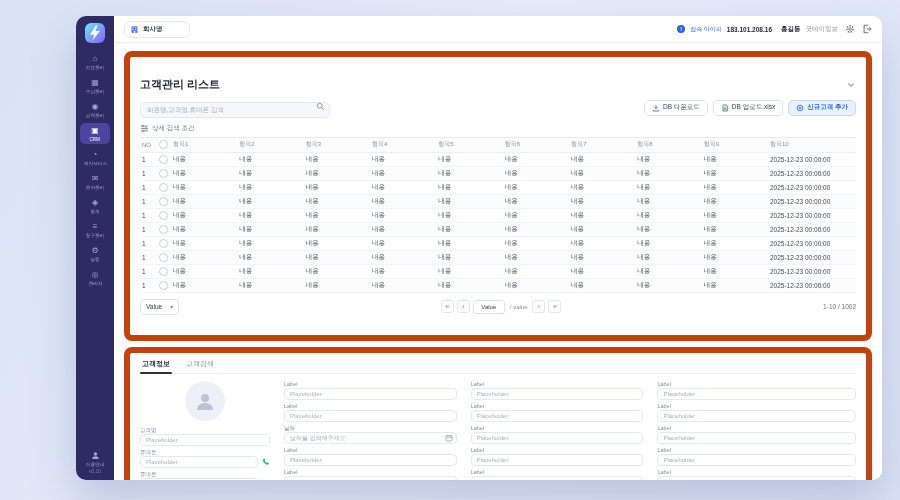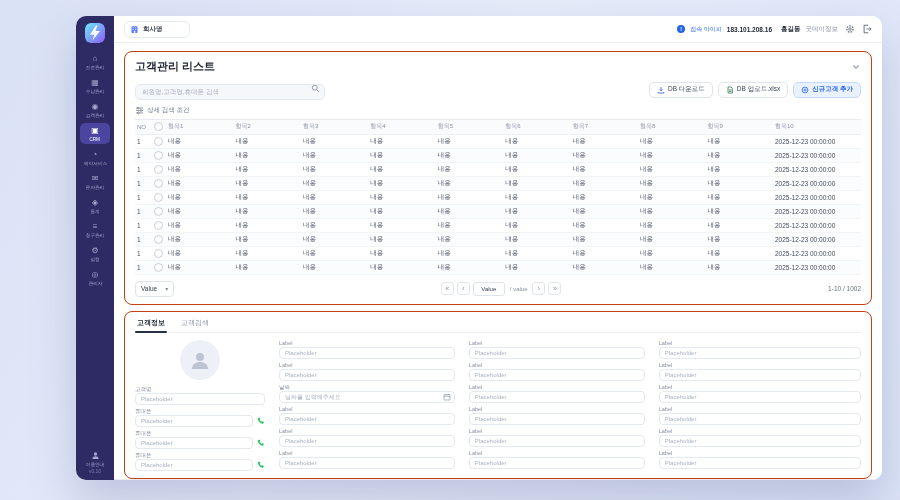--- a/index.html
+++ b/index.html
@@ -27,21 +27,21 @@
   .tb-right{margin-left:auto;display:flex;align-items:center;gap:5px;font-size:6.5px}
   .ip-ic{width:8px;height:8px;border-radius:50%;background:#2563eb;color:#fff;display:flex;align-items:center;justify-content:center;flex:none}
   .ip-ic::after{content:"!";font-size:5.5px;font-weight:bold}
   .ip-lb{color:#2563eb;font-size:6px}
   .ip-val{font-weight:bold;color:#1d2433}
   .tb-user{font-weight:bold;color:#1d2433;margin-left:4px}
   .tb-co{color:#8a90a3}
   .tb-gear,.tb-exit{color:#6b7280;cursor:pointer;display:flex;margin-left:2px}
 
   
-  .card{border:1px solid #c2410c;border-radius:8px;margin:8px 10px 0;padding:7px 10px;flex:none;background:#fff}
+  .card{border:6px solid #c2410c;border-radius:8px;margin:8px 10px 0;padding:20px 10px;flex:none;background:#fff}
   .card-head{display:flex;align-items:center}
   .card-head h1{font-size:11px;margin:0;color:#1d2433;font-weight:bold}
   .collapse{margin-left:auto;color:#9aa1b3;cursor:pointer;display:flex}
   .toolbar{display:flex;align-items:center;margin-top:6px}
   .search{position:relative;width:190px}
   .search input{width:100%;height:16px;box-sizing:border-box;border:1px solid #e4e8f0;background:#f5f7fb;border-radius:5px;font-size:6.5px;padding:0 16px 0 6px;color:#3a4154;outline:none;font-family:inherit}
   .search input::placeholder{color:#a6adc0}
   .s-ic{position:absolute;right:5px;top:3.5px;color:#8a90a3;display:flex}
   .tb-btns{margin-left:auto;display:flex;gap:5px}
   .btn{display:flex;align-items:center;gap:3px;height:16px;padding:0 7px;border-radius:5px;border:1px solid #dfe3ec;background:#fff;font-size:6.5px;color:#3a4154;cursor:pointer;font-family:inherit}

